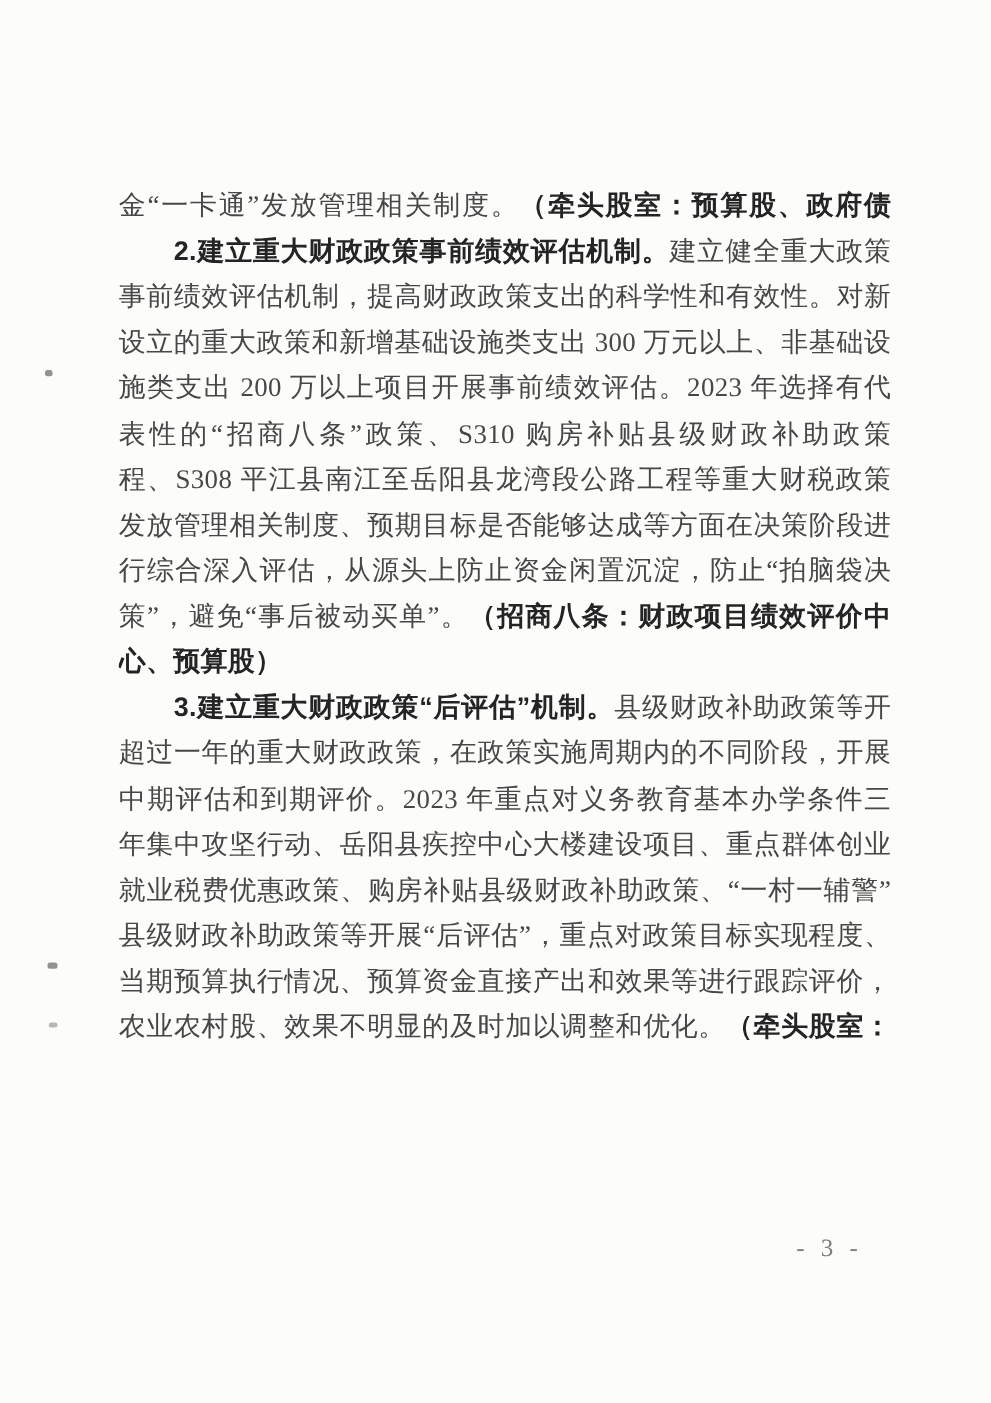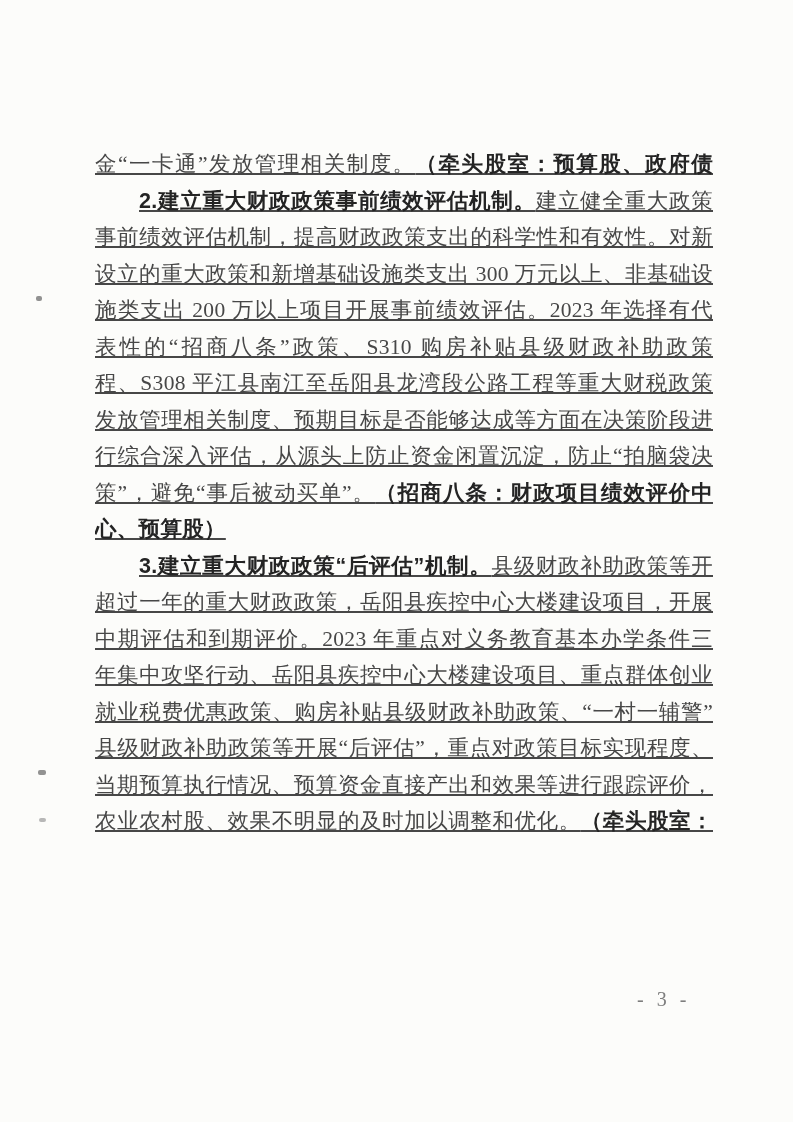--- a/index.html
+++ b/index.html
@@ -14,21 +14,20 @@
   .text-block{
     position:absolute;left:95px;top:146px;width:618px;
   }
   .line{
     height:36.5px;line-height:36.5px;
     font-size:21.5px;color:#474747;
     letter-spacing:.3px;
     overflow:hidden;
     text-align:left;
     white-space:nowrap;
-    text-decoration:underline;
   }
   .line.fill{
     white-space:normal;
     text-align:justify;
     text-align-last:justify;
     text-justify:inter-character;
   }
   .line.indent{text-indent:44px}
   .seg{color:#474747}
   .seg.b{
@@ -61,21 +60,21 @@
       <div class="line fill"><span class="seg">事前绩效评估机制，提高财政政策支出的科学性和有效性。对新</span></div>
       <div class="line fill"><span class="seg">设立的重大政策和新增基础设施类支出 300 万元以上、非基础设</span></div>
       <div class="line fill"><span class="seg">施类支出 200 万以上项目开展事前绩效评估。2023 年选择有代</span></div>
       <div class="line fill"><span class="seg">表性的“招商八条”政策、S310 购房补贴县级财政补助政策</span></div>
       <div class="line fill"><span class="seg">程、S308 平江县南江至岳阳县龙湾段公路工程等重大财税政策</span></div>
       <div class="line fill"><span class="seg">发放管理相关制度、预期目标是否能够达成等方面在决策阶段进</span></div>
       <div class="line fill"><span class="seg">行综合深入评估，从源头上防止资金闲置沉淀，防止“拍脑袋决</span></div>
       <div class="line fill"><span class="seg">策”，避免“事后被动买单”。</span><span class="seg b">（招商八条：财政项目绩效评价中</span></div>
       <div class="line"><span class="seg b">心、预算股）</span></div>
       <div class="line fill indent"><span class="seg b">3.建立重大财政政策“后评估”机制。</span><span class="seg">县级财政补助政策等开展</span></div>
-      <div class="line fill"><span class="seg">超过一年的重大财政政策，岳阳县疾控中心大楼建设项目，开展</span></div>
+      <div class="line fill"><span class="seg">超过一年的重大财政政策，在政策实施周期内的不同阶段，开展</span></div>
       <div class="line fill"><span class="seg">中期评估和到期评价。2023 年重点对义务教育基本办学条件三</span></div>
       <div class="line fill"><span class="seg">年集中攻坚行动、岳阳县疾控中心大楼建设项目、重点群体创业</span></div>
       <div class="line fill"><span class="seg">就业税费优惠政策、购房补贴县级财政补助政策、“一村一辅警”</span></div>
       <div class="line fill"><span class="seg">县级财政补助政策等开展“后评估”，重点对政策目标实现程度、</span></div>
       <div class="line fill"><span class="seg">当期预算执行情况、预算资金直接产出和效果等进行跟踪评价，</span></div>
       <div class="line fill"><span class="seg">农业农村股、效果不明显的及时加以调整和优化。</span><span class="seg b">（牵头股室：</span></div>
     </div>
 
   <div class="footer">- 3 -</div>
 </div>

